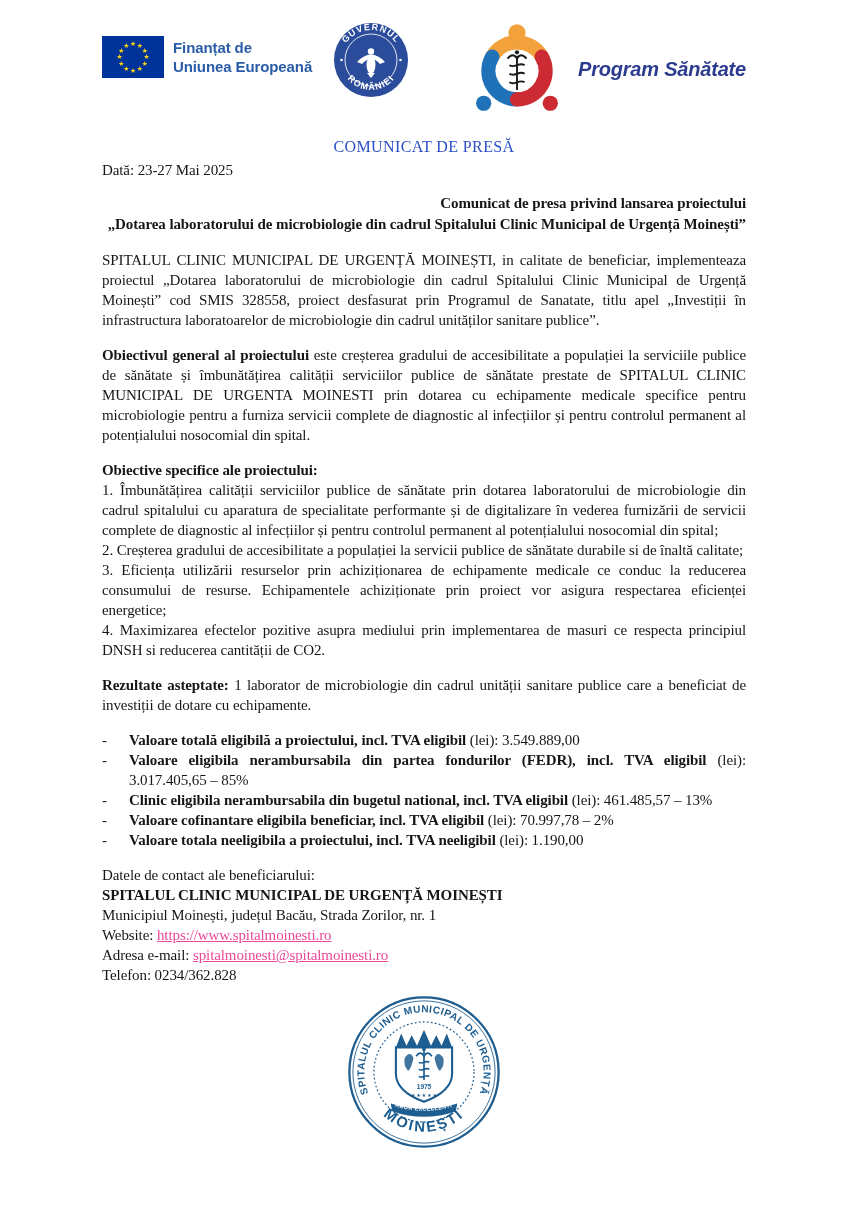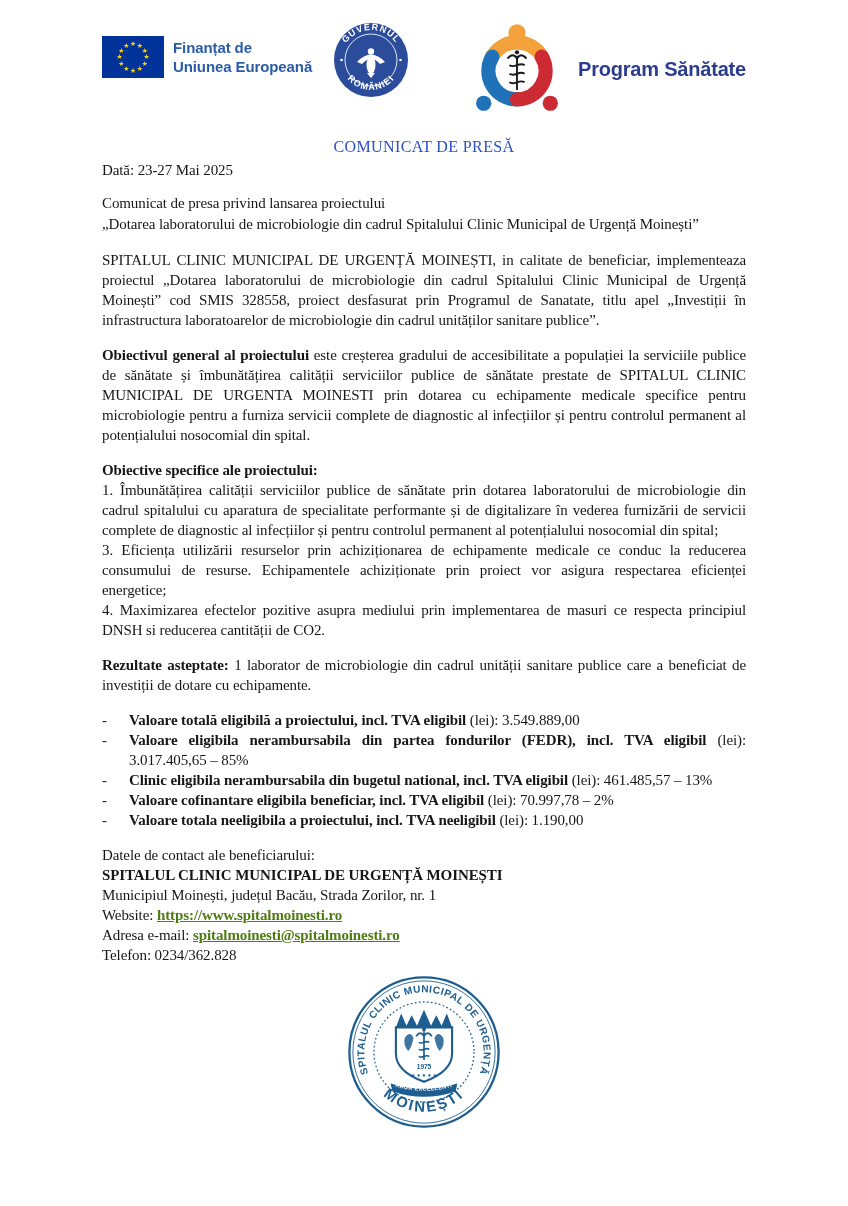--- a/index.html
+++ b/index.html
@@ -14,35 +14,35 @@
   b,.b{font-weight:bold;}
 
   
   .header{display:flex;justify-content:space-between;align-items:flex-start;height:98px;}
   .eu{display:flex;gap:9px;margin-top:16px;align-items:flex-start;}
   .eu-text{font-family:"Liberation Sans",sans-serif;font-weight:bold;color:#2a5ca8;
            font-size:15px;line-height:1.25;margin-top:3px;white-space:nowrap;}
   .gov{margin-top:2px;transform:translateX(-14px);}
   .program{display:flex;align-items:center;gap:2px;margin-top:0;}
   .program-label{font-family:"Liberation Sans",sans-serif;font-weight:bold;font-size:20px;
-                 color:#2b3c8f;white-space:nowrap;letter-spacing:-0.2px;}
+                 color:#2b3c8f;white-space:nowrap;letter-spacing:-0.2px;font-style:italic;}
 
   .doc-title{text-align:center;color:#2a4fc5;font-size:16px;letter-spacing:.4px;margin-top:19px;}
   .date-line{padding-right:74px;margin-top:3px;}
 
-  .headline{text-align:left;font-weight:normal;margin-top:13px;line-height:21px;}
+  .headline{text-align:right;font-weight:bold;margin-top:13px;line-height:21px;}
 
   .sec{margin-top:15px;}
 
   .bullet{display:flex;}
   .bullet .mk{width:27px;flex:none;}
   .bullet .bt{flex:1;text-align:justify;}
 
   .contact p{line-height:20px;}
-  .link{text-decoration:underline;color:#4d7c0f;cursor:pointer;font-weight:bold;}
+  .link{text-decoration:underline;color:#ec4899;cursor:pointer;}
 
   .seal-wrap{display:flex;justify-content:center;margin-top:8px;}
   svg text{font-family:"Liberation Sans",sans-serif;}
 </style>
 </head>
 <body>
 
 <div class="page">
 
   <div class="header">
@@ -127,20 +127,21 @@
     <p>„Dotarea laboratorului de microbiologie din cadrul Spitalului Clinic Municipal de Urgență Moinești”</p>
   </div>
 
   <p class="just sec">SPITALUL CLINIC MUNICIPAL DE URGENȚĂ MOINEȘTI, in calitate de beneficiar, implementeaza proiectul „Dotarea laboratorului de microbiologie din cadrul Spitalului Clinic Municipal de Urgență Moinești” cod SMIS 328558, proiect desfasurat prin Programul de Sanatate, titlu apel „Investiții în infrastructura laboratoarelor de microbiologie din cadrul unităților sanitare publice”.</p>
 
   <p class="just sec"><b>Obiectivul general al proiectului</b><span> este creșterea gradului de accesibilitate a populației la serviciile publice de sănătate și îmbunătățirea calității serviciilor publice de sănătate prestate de SPITALUL CLINIC MUNICIPAL DE URGENTA MOINESTI prin dotarea cu echipamente medicale specifice pentru microbiologie pentru a furniza servicii complete de diagnostic al infecțiilor și pentru controlul permanent al potențialului nosocomial din spital.</span></p>
 
   <div class="sec">
     <p class="b">Obiective specifice ale proiectului:</p>
     <p class="just">1. Îmbunătățirea calității serviciilor publice de sănătate prin dotarea laboratorului de microbiologie din cadrul spitalului cu aparatura de specialitate performante și de digitalizare în vederea furnizării de servicii complete de diagnostic al infecțiilor și pentru controlul permanent al potențialului nosocomial din spital;</p>
+    <p class="just">2. Creșterea gradului de accesibilitate a populației la servicii publice de sănătate durabile si de înaltă calitate;</p>
     <p class="just">3. Eficiența utilizării resurselor prin achiziționarea de echipamente medicale ce conduc la reducerea consumului de resurse. Echipamentele achiziționate prin proiect vor asigura respectarea eficienței energetice;</p>
     <p class="just">4. Maximizarea efectelor pozitive asupra mediului prin implementarea de masuri ce respecta principiul DNSH si reducerea cantității de CO2.</p>
   </div>
 
   <p class="just sec"><b>Rezultate asteptate:</b><span> 1 laborator de microbiologie din cadrul unității sanitare publice care a beneficiat de investiții de dotare cu echipamente.</span></p>
 
   <div class="sec">
 
     <div class="bullet">
       <span class="mk">-</span>

